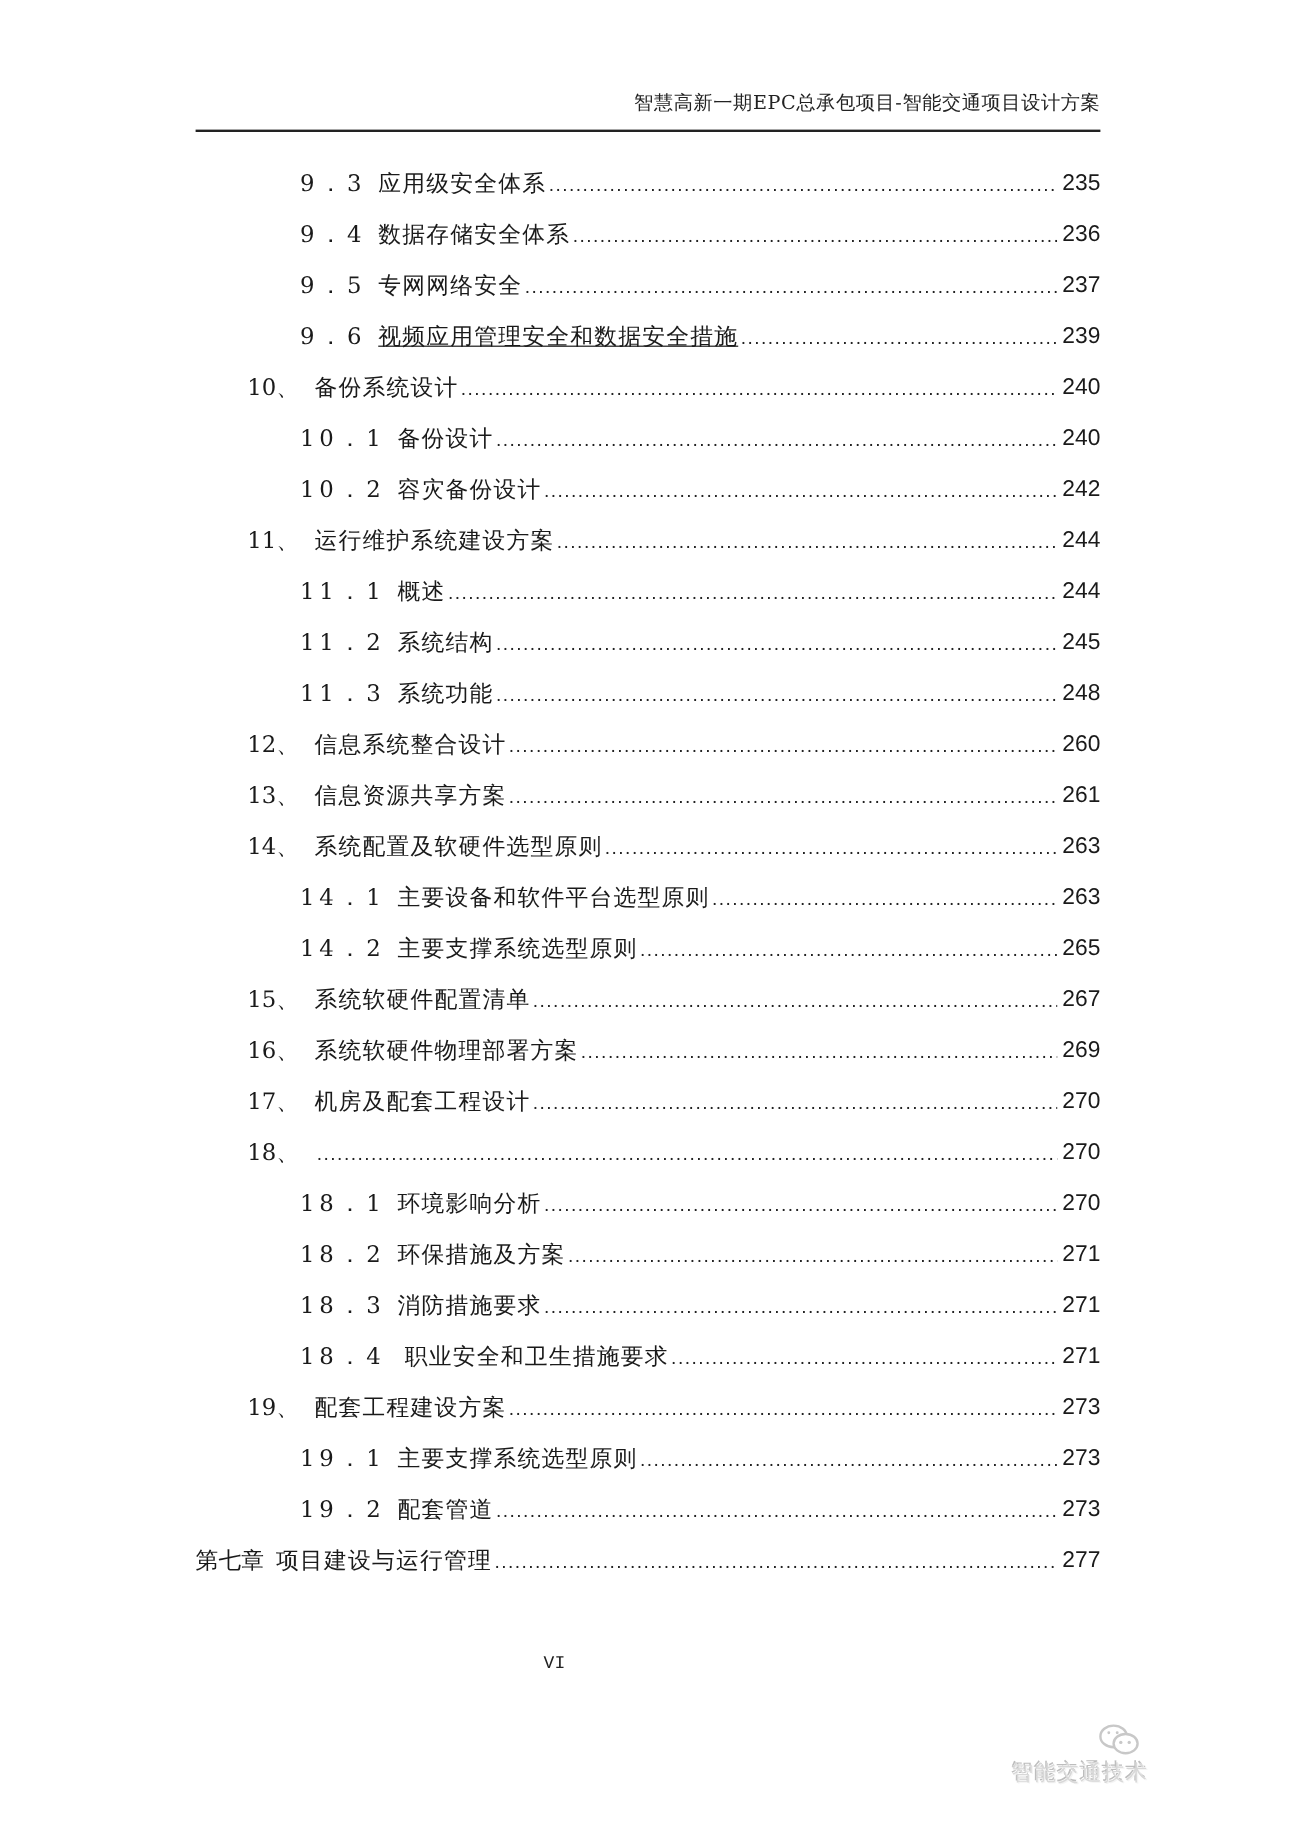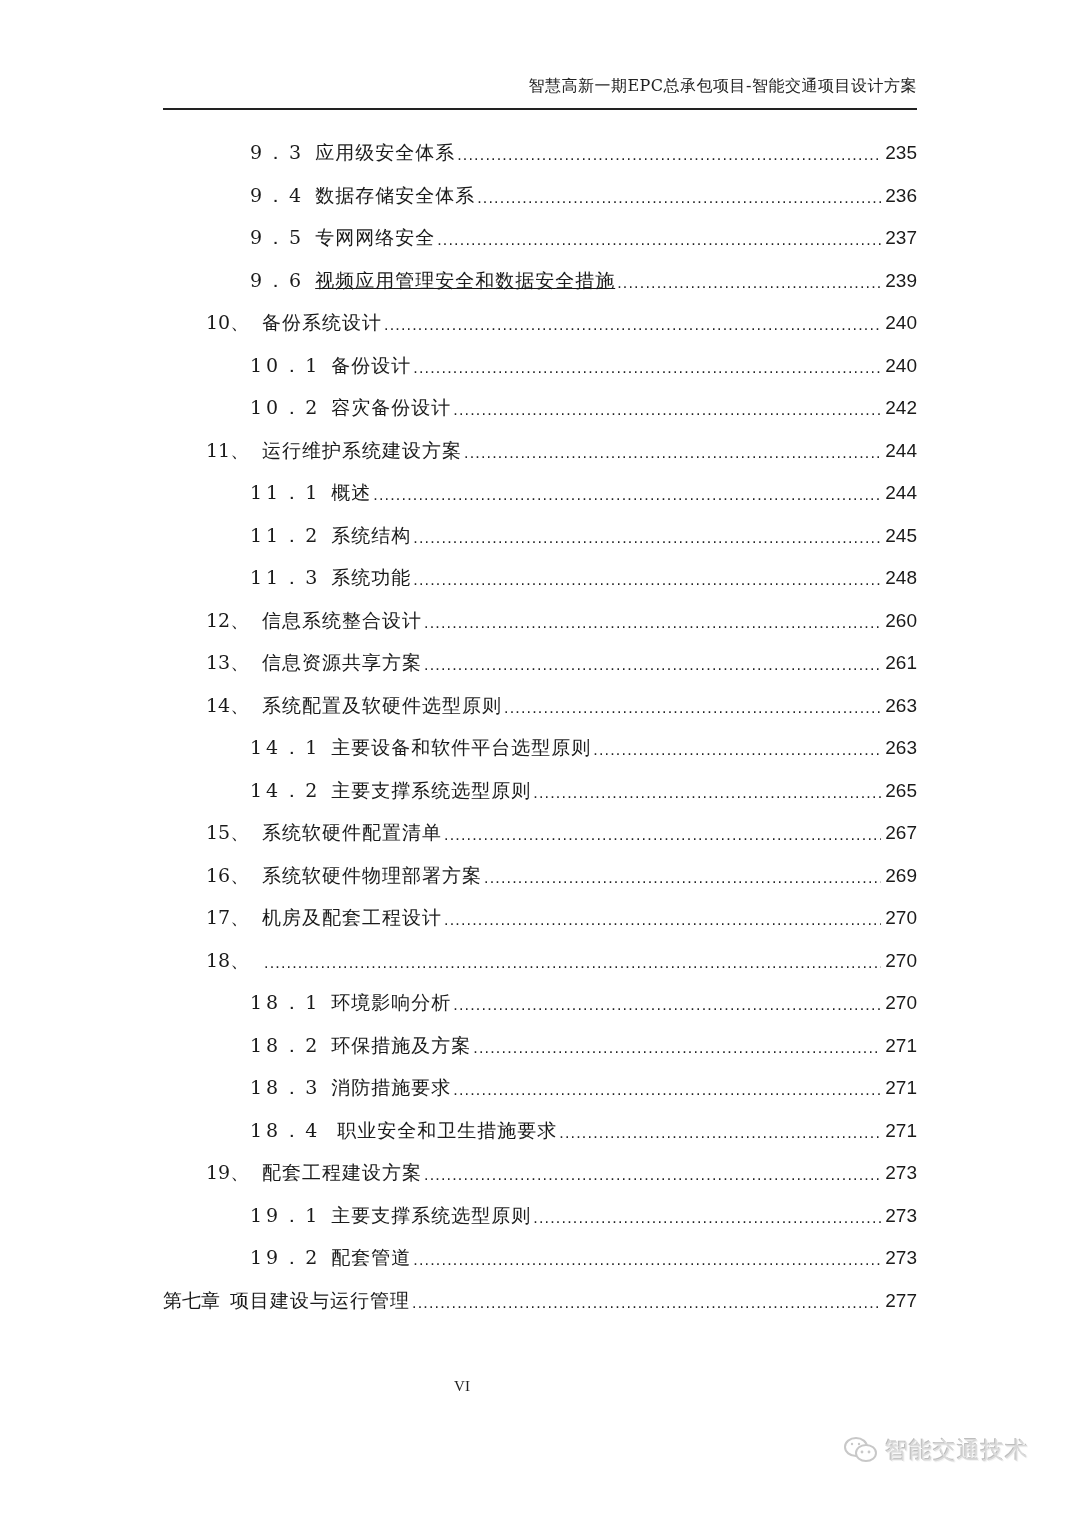--- a/index.html
+++ b/index.html
@@ -16,24 +16,24 @@
   .toc-row .leader { flex: 1; overflow: hidden; white-space: nowrap; margin: 0 4px 0 2px;
                      font-family: "Liberation Sans", sans-serif; font-size: 16px; color: #222;
                      letter-spacing: 1.2px; position: relative; top: 2px; }
   .toc-row .leader::before { content: "................................................................................................................................................................................................................................................"; }
   .toc-row .page { flex: none; font-family: "Liberation Sans", sans-serif; font-size: 19px; color: #1a1a1a; }
   .lvl1 .num { padding-left: 43px; width: 56px; }
   .lvl2 .num { padding-left: 87px; }
   .lvl2 .num-inner { letter-spacing: 4px; }
   .lvl0 .num { padding-left: 0; }
   .footer-page { position: absolute; top: 1378px; left: 0; width: 924px; text-align: center;
-                 font-family: Liberation Serif, serif; font-size: 15px; color: #222; }
-  .watermark { position: absolute; left: 843px; top: 1435px; display: flex; align-items: flex-start;
-               color: #d8d8d8; font-family: "DejaVu Sans", sans-serif; font-size: 23px; letter-spacing: 1px;
-               text-shadow: 1px 1px 0 #f4f4f4, -1px -1px 0 #bdbdbd; }
+                 font-family: Liberation Mono, monospace; font-size: 15px; color: #222; }
+  .watermark { position: absolute; left: 843px; top: 1435px; display: flex; align-items: flex-end;
+               color: #d8d8d8; font-family: "DejaVu Sans", sans-serif; font-size: 18px; letter-spacing: 1px;
+               text-shadow: 1px 1px 0 #f4f4f4, -1px -1px 0 #bdbdbd; flex-direction: column; }
   .watermark svg { margin-right: 6px; }
 </style>
 </head>
 <body>
 
 <div class="header">
   <div class="header-title">智慧高新一期EPC总承包项目-智能交通项目设计方案</div>
   <div class="header-rule"></div>
 </div>
 

